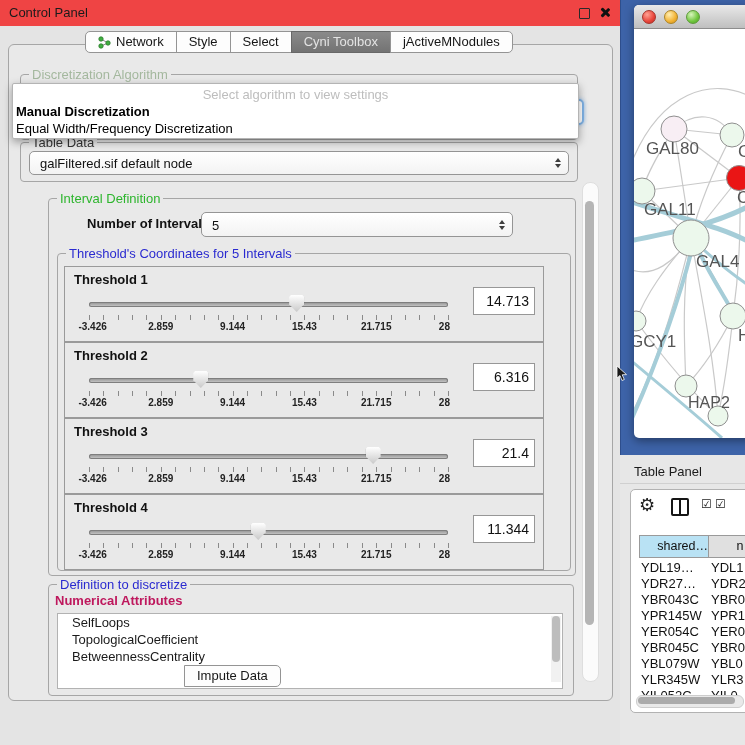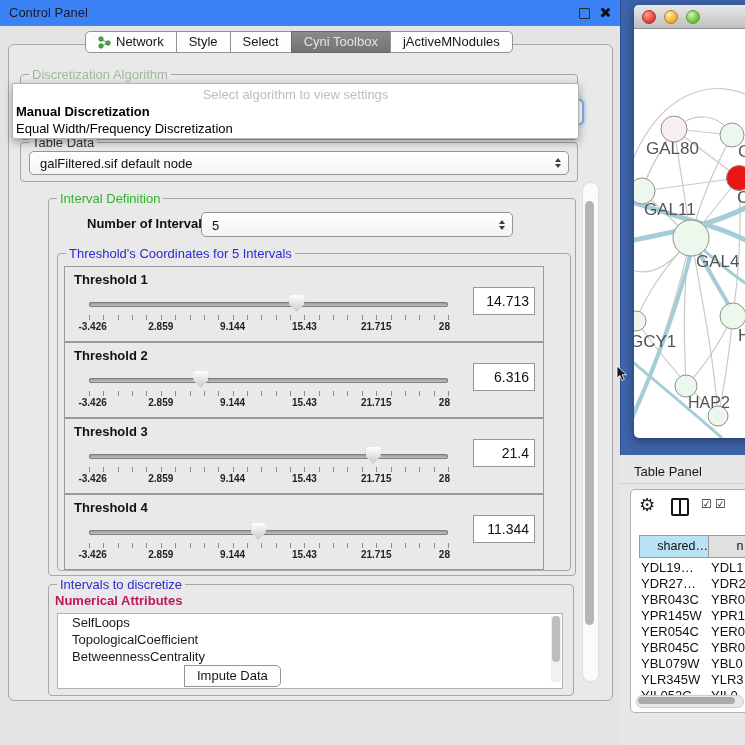--- a/index.html
+++ b/index.html
@@ -3,21 +3,21 @@
 <meta charset="utf-8">
 <style>
   html,body{margin:0;padding:0;}
   body{width:745px;height:745px;overflow:hidden;position:relative;
        font-family:"Liberation Sans","DejaVu Sans",sans-serif;background:#e3e3e3;
        -webkit-font-smoothing:antialiased;}
   .abs{position:absolute;}
 
   
   #control-panel{left:0;top:0;width:620px;height:745px;background:#e4e4e4;}
-  #cp-titlebar{left:0;top:0;width:620px;height:26px;background:#3b82f6;}
+  #cp-titlebar{left:0;top:0;width:620px;height:26px;background:#ef4444;}
   #cp-title{left:9px;top:5px;font-size:13px;color:#1b1b1b;}
   #float-icon{right:30px;top:8px;width:9px;height:9px;border:1.5px solid #2a2a2a;border-radius:1px;}
   #close-icon{right:10px;top:7px;width:11px;height:11px;}
   #close-icon i,#close-icon b{position:absolute;left:4.5px;top:0;width:2.6px;height:11px;background:#111;border-radius:1px;}
   #close-icon i{transform:rotate(45deg);} #close-icon b{transform:rotate(-45deg);}
 
   .tabbar{display:flex;z-index:8;}
   .tab{height:20px;line-height:20px;padding:0 12px;background:#fdfdfd;border:1px solid #949494;
        margin-left:-1px;font-size:13px;color:#161616;display:flex;align-items:center;gap:5px;white-space:nowrap;}
   .tab:first-child{border-radius:5px 0 0 5px;margin-left:0;}
@@ -261,21 +261,21 @@
             <span style="left:80%;">21.715</span>
             <span style="left:99%;">28</span>
           </div>
         </div>
         <div class="thr-value">11.344</div>
       </div>
     </div>
   </div>
 
   <div class="group" style="left:48px;top:584px;width:524px;height:110px;">
-    <span class="group-title t-blue">Intervals to discretize</span>
+    <span class="group-title t-blue">Definition to discretize</span>
     <span class="abs" style="left:6px;top:8px;font-size:13px;font-weight:bold;color:#be185d;">Numerical Attributes</span>
     <div id="attr-list">
       <div class="attr-item">SelfLoops</div>
       <div class="attr-item">TopologicalCoefficient</div>
       <div class="attr-item">BetweennessCentrality</div>
       <div id="attr-scroll">
           <div id="attr-thumb"></div>
         </div>
     </div>
   </div>

